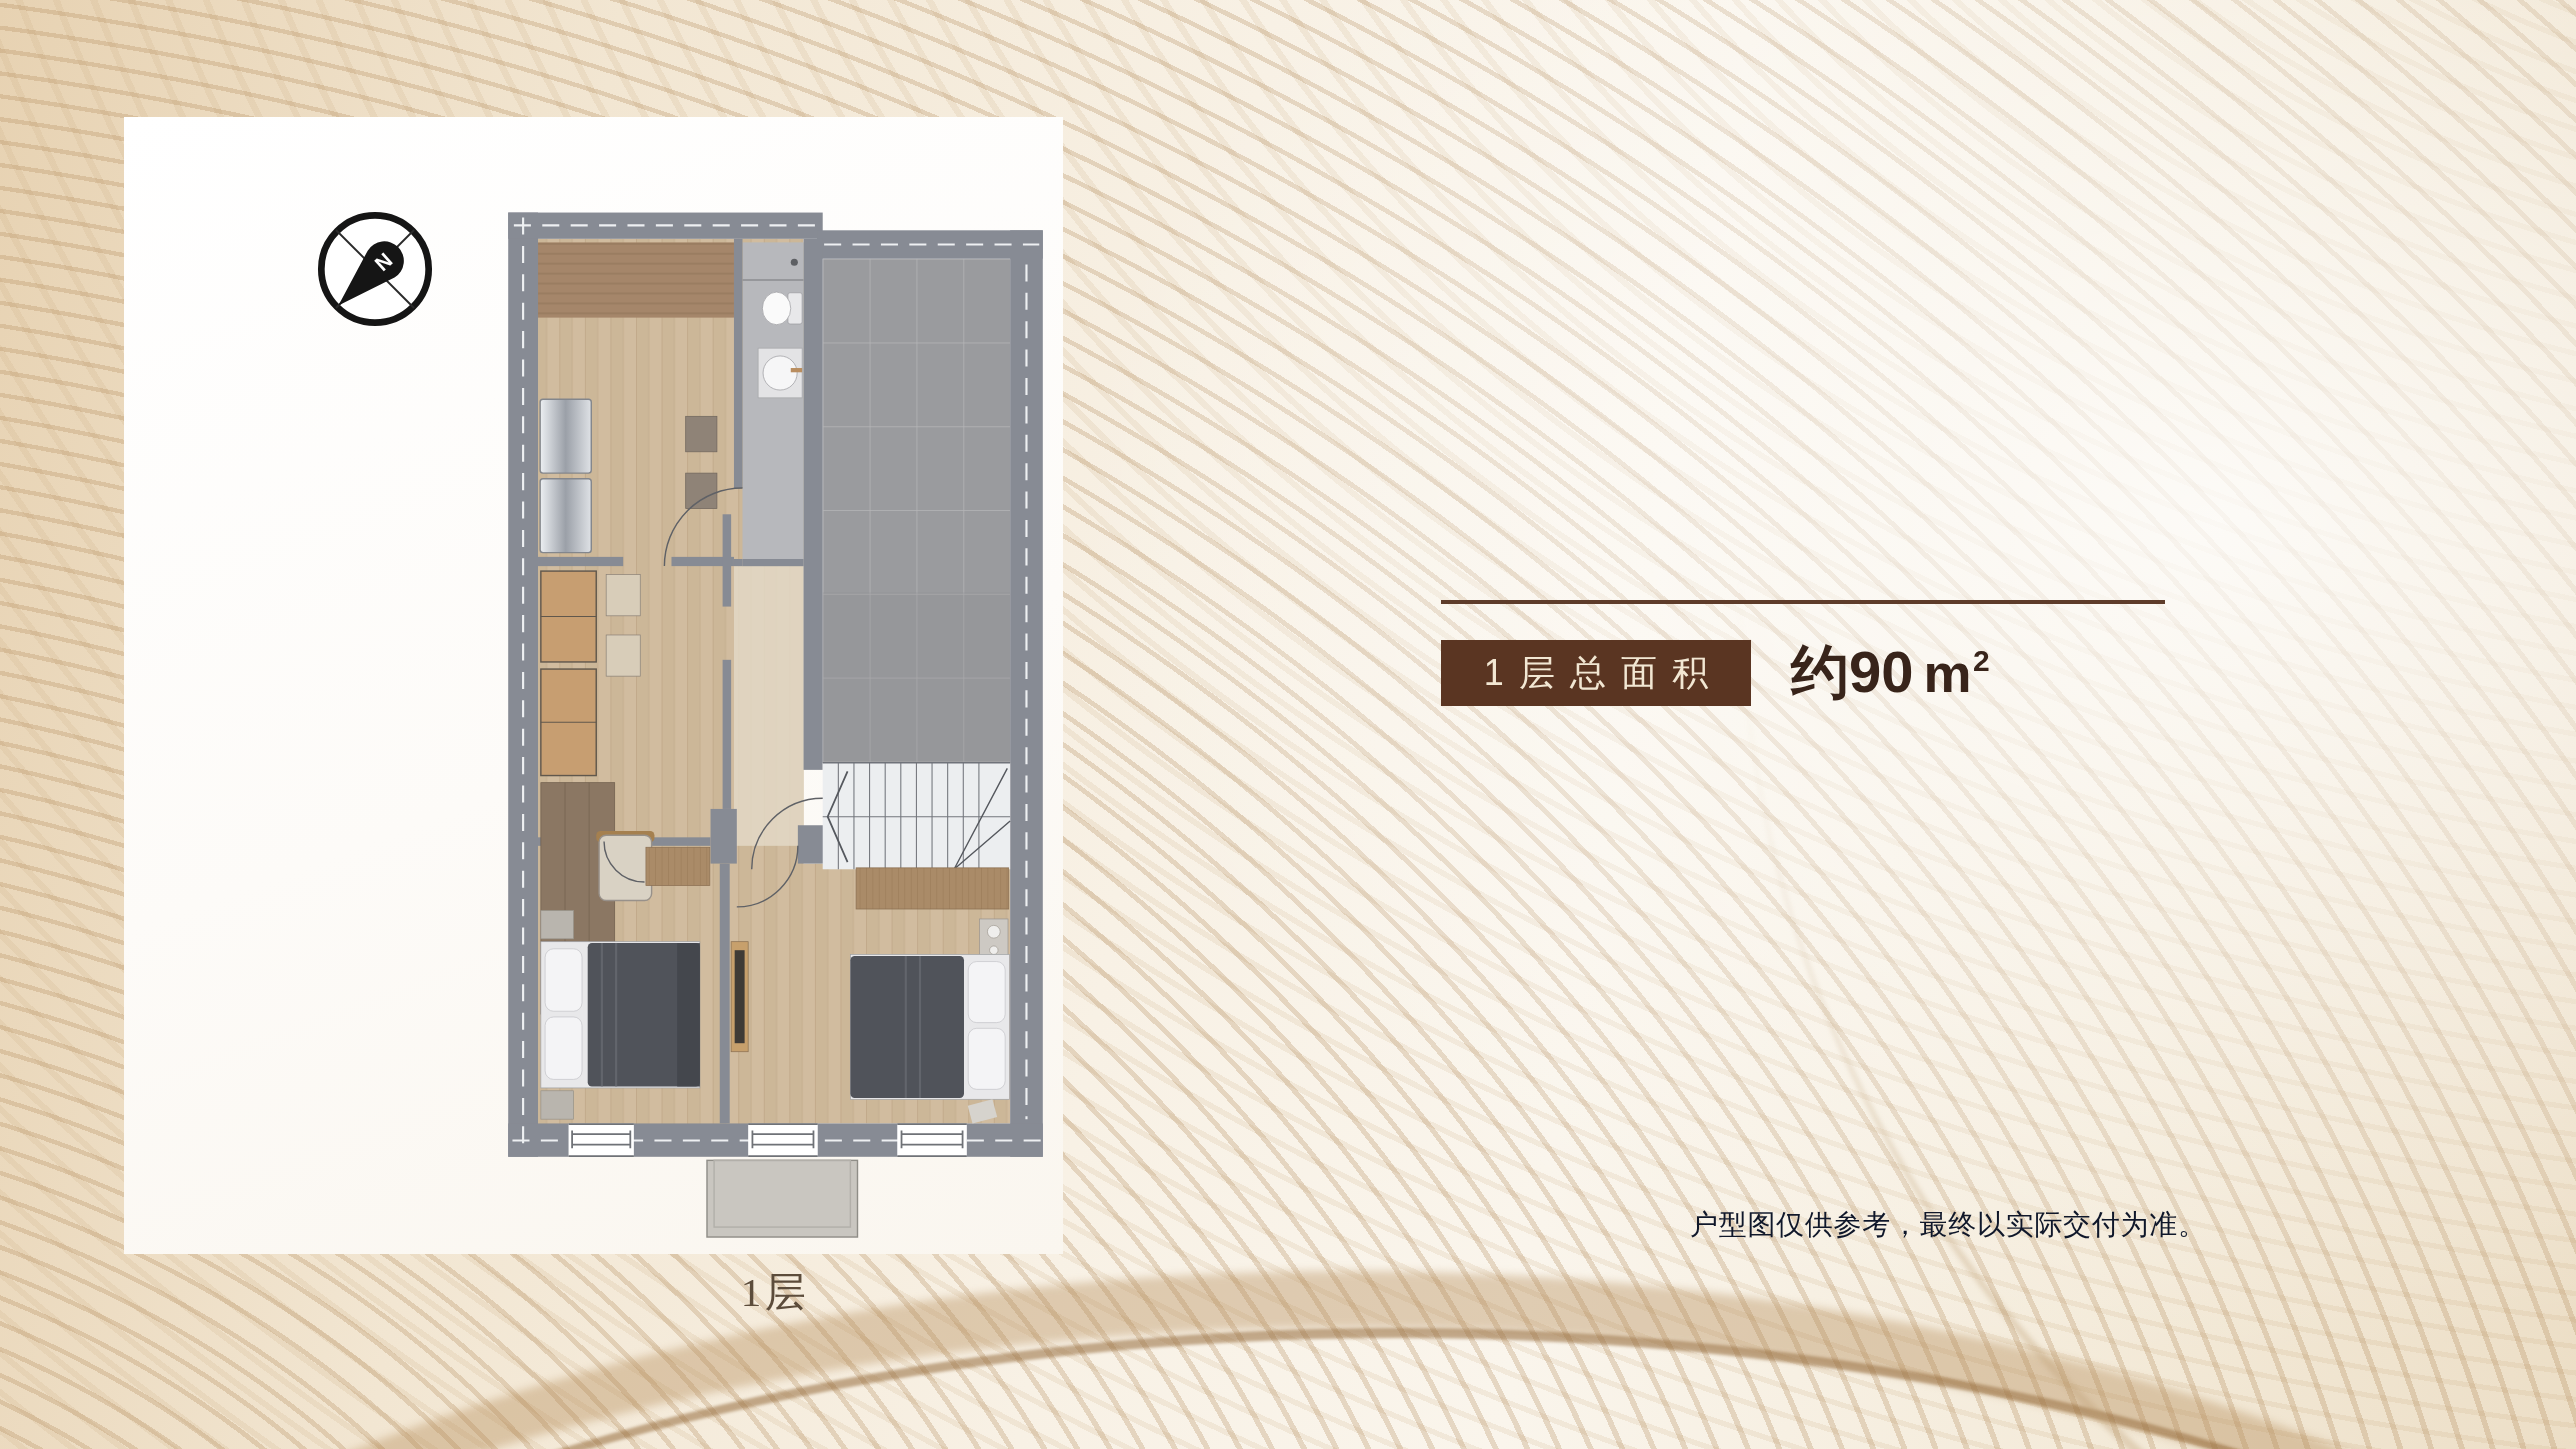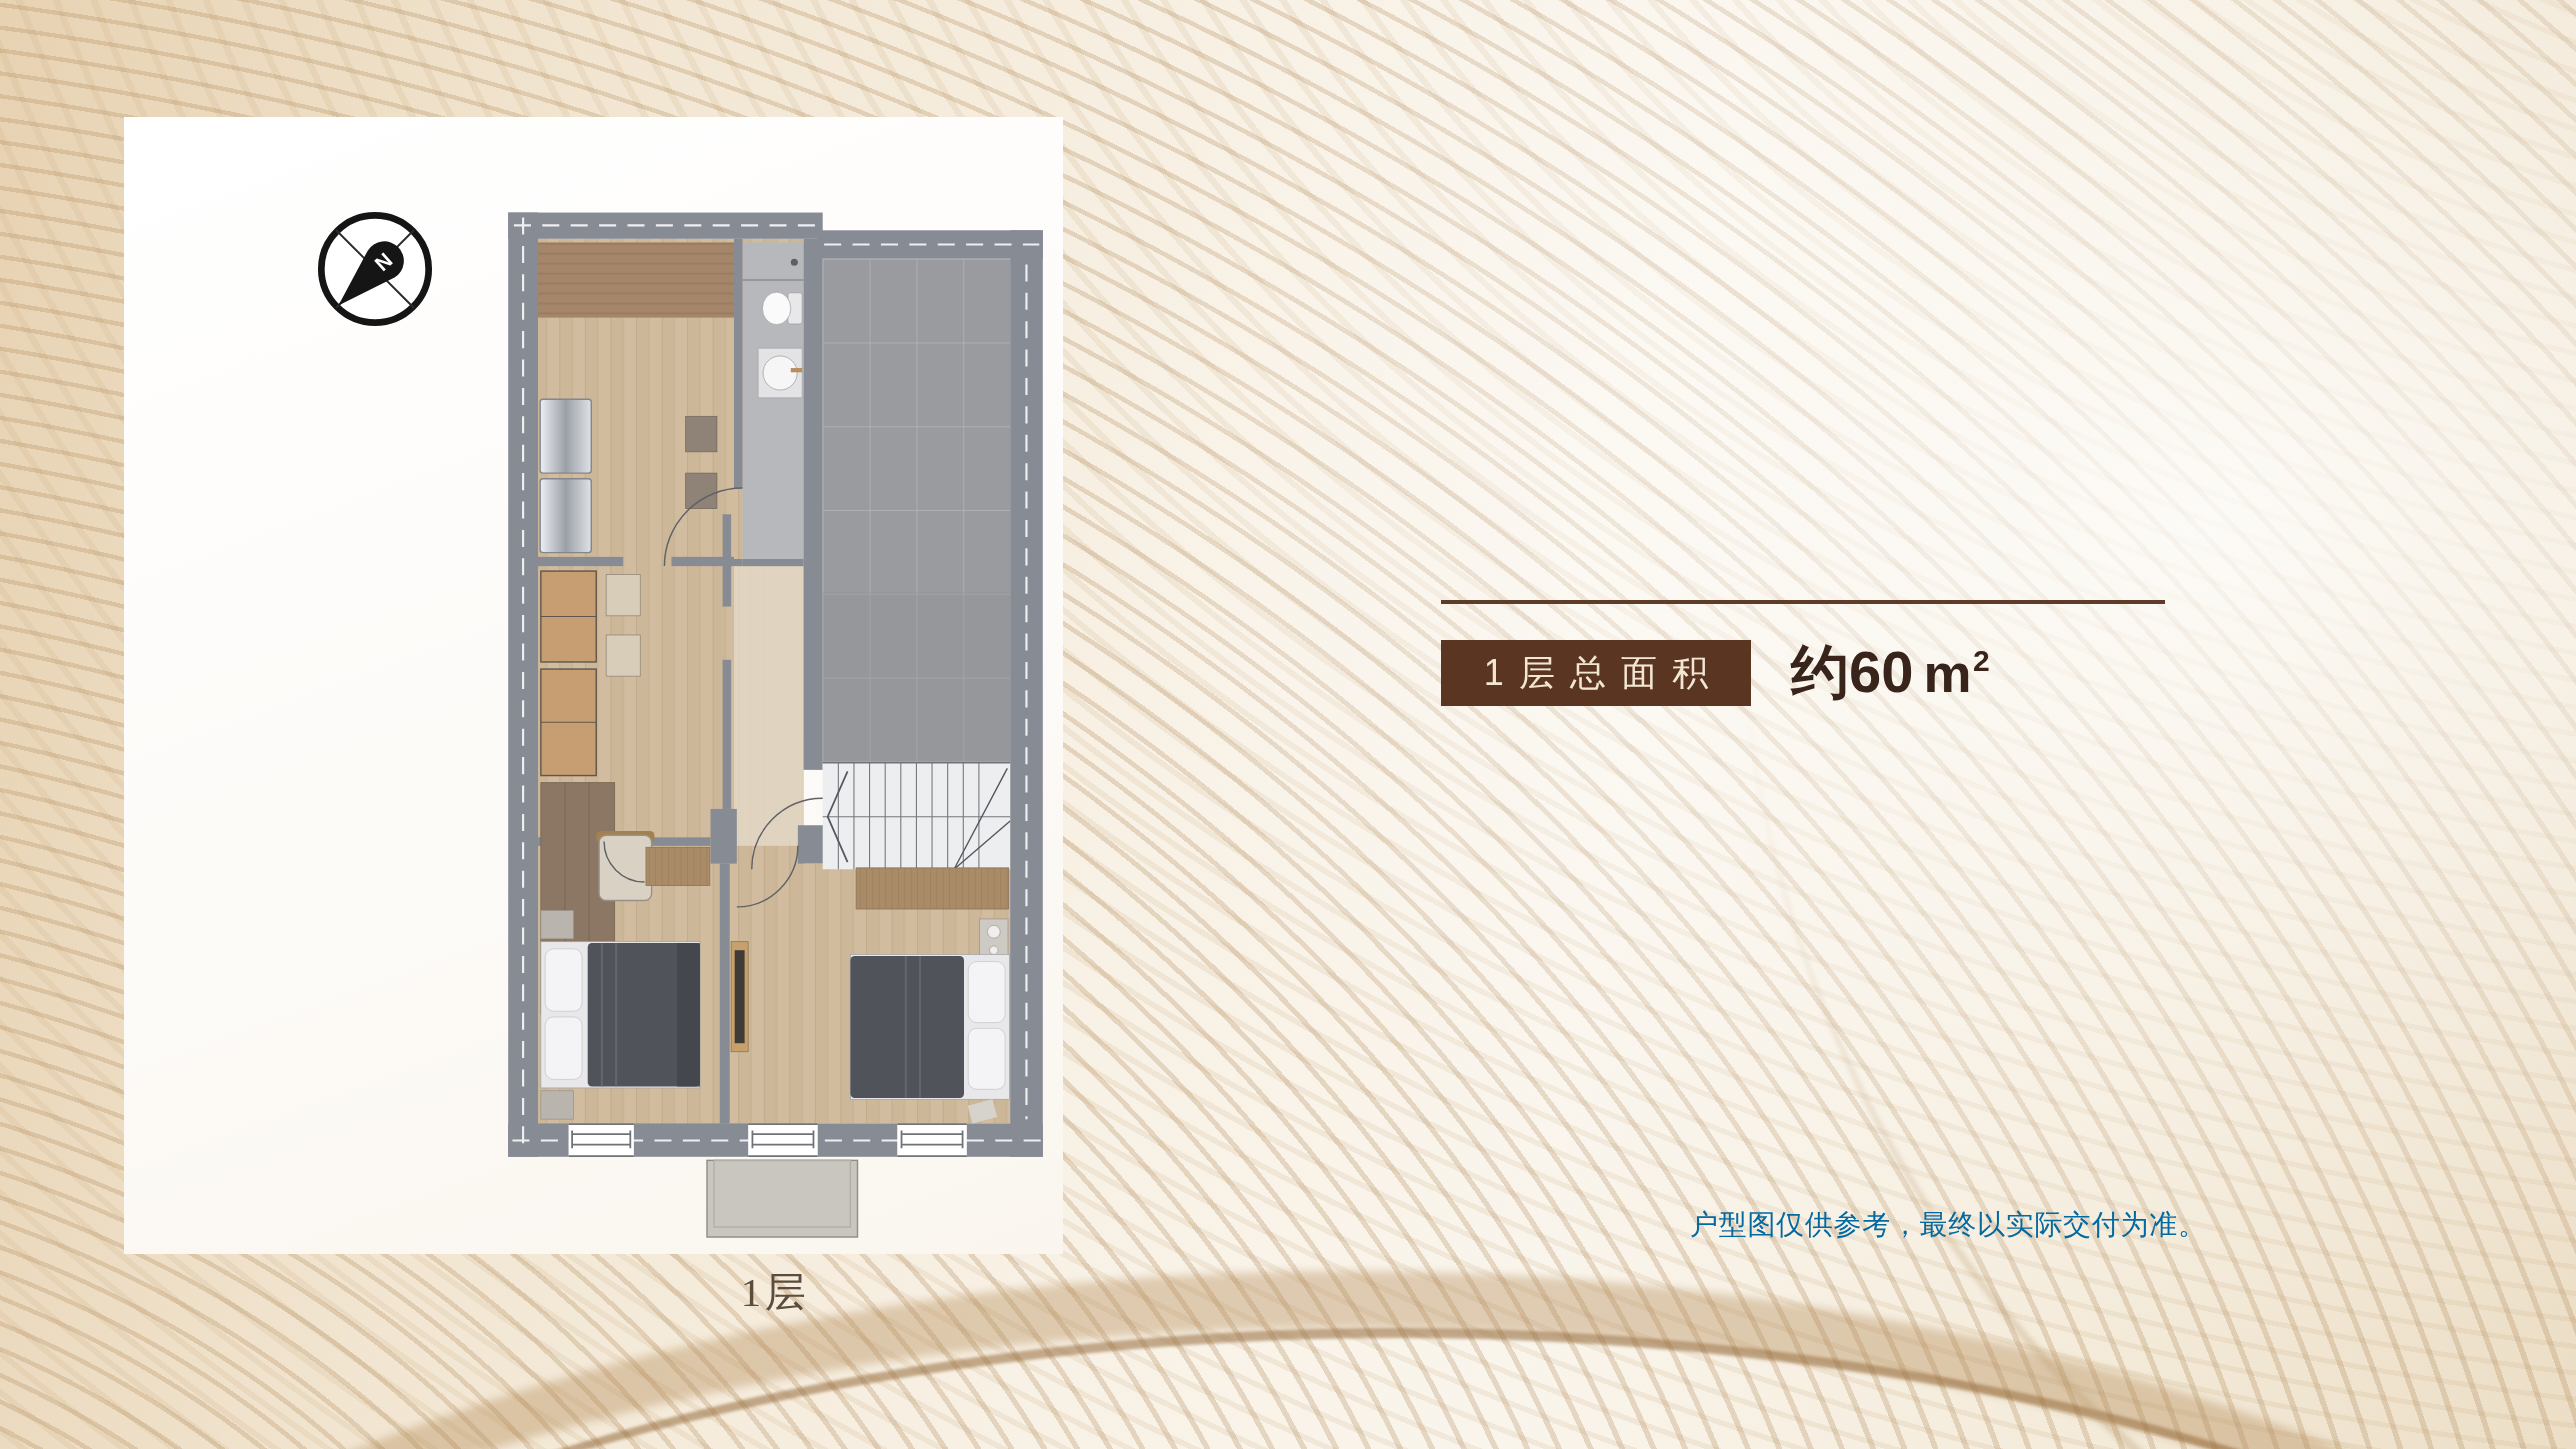--- a/index.html
+++ b/index.html
@@ -32,21 +32,21 @@
   .divider{position:absolute;left:1441px;top:600px;width:724px;height:3.6px;background:#5e3c2a;}
   .area-row{position:absolute;left:1441px;top:634px;display:flex;align-items:center;}
   .badge{width:310px;height:66px;background:#5a3522;color:#f2e7d3;
     display:flex;align-items:center;justify-content:center;
     font-size:36px;letter-spacing:.42em;text-indent:.42em;}
   .area-val{margin-left:40px;color:#38241a;font-weight:700;font-size:58px;
     display:flex;align-items:baseline;white-space:nowrap;}
   .area-val .unit{margin-left:10px;font-size:54px;}
   .area-val sup{font-size:30px;position:relative;top:-21px;margin-left:1.4px;}
   .disclaimer{position:absolute;left:1690px;top:1206px;width:568px;
-    font-family:"Liberation Serif",serif;font-size:28px;letter-spacing:0.7px;color:#0369a1;white-space:nowrap;}
+    font-family:"Liberation Serif",serif;font-size:28px;letter-spacing:0.7px;color:#0f172a;white-space:nowrap;}
 </style>
 </head>
 <body>
 
 <div id="stage">
   <div class="bg"></div>
   <div class="swoosh1"></div>
   <div class="swoosh2"></div>
   <div class="swoosh3"></div>
 
@@ -230,21 +230,21 @@
   </div>
 
   <div class="floor-label">1层</div>
 
   <div class="divider"></div>
 
   <div class="area-row">
     <div class="badge">1层总面积</div>
     <div class="area-val">
       <span>约</span>
-        <span>60</span>
+        <span>90</span>
         <span class="unit">m</span>
         <sup>2</sup>
     </div>
   </div>
 
   <div class="disclaimer">户型图仅供参考，最终以实际交付为准。</div>
 </div>
 
 
 </body></html>

